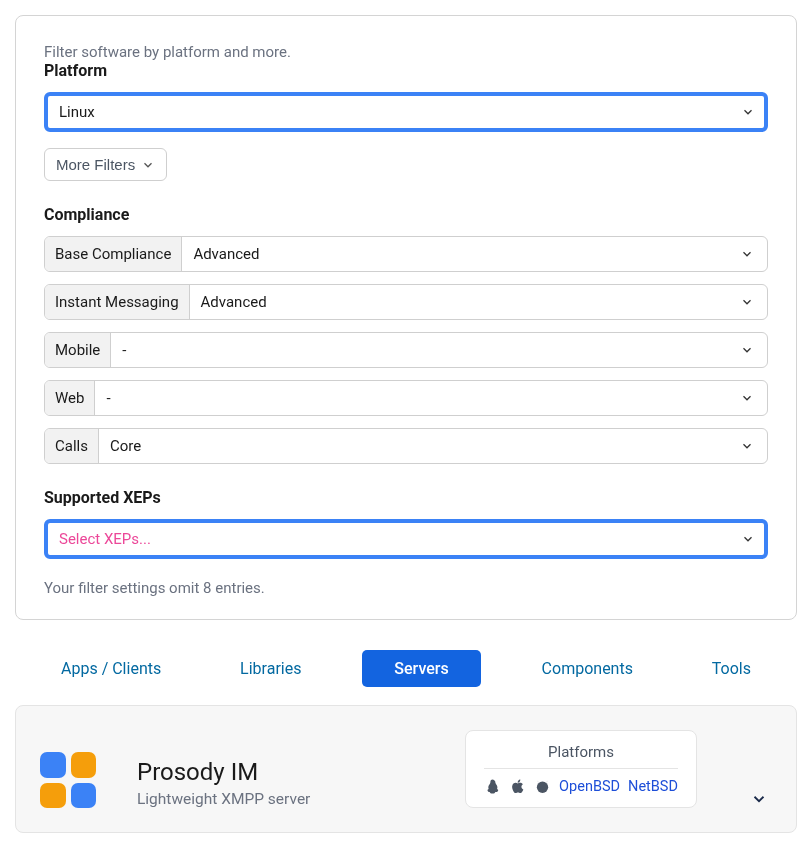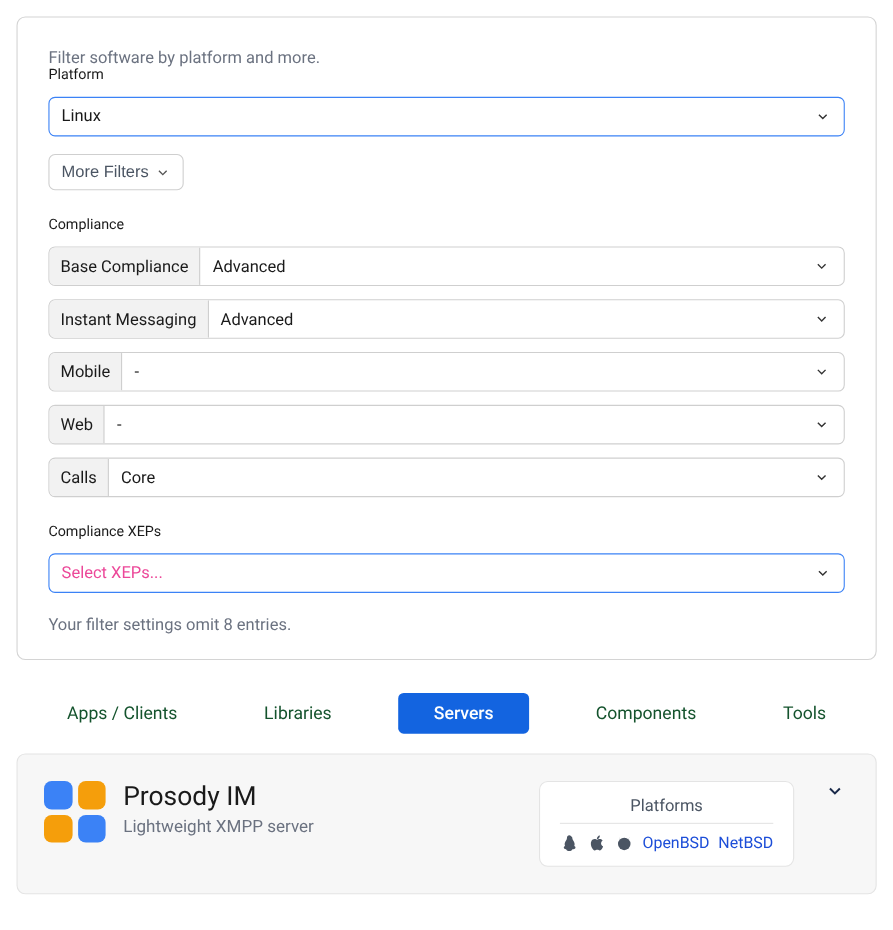--- a/index.html
+++ b/index.html
@@ -1,35 +1,35 @@
 <!DOCTYPE html>
 <html><head>
 <meta charset="utf-8">
 <style>
 * { box-sizing: border-box; margin: 0; padding: 0; }
 body { font-family: -apple-system, BlinkMacSystemFont, "Segoe UI", Roboto, Helvetica, Arial, sans-serif; background: #fff; padding: 15px; width: 812px; font-size: 15px; color: #1a1a1a; }
 .filter-panel { border: 1px solid #d4d4d4; border-radius: 8px; padding: 27px 28px 22px; }
 .filter-intro { color: #6b7280; font-size: 15px; }
-.section-label { font-size: 13px; margin-bottom: 12px; color: #1a1a1a; }
+.section-label { font-size: 16px; margin-bottom: 12px; color: #1a1a1a; font-weight: bold; }
 .select-wrap { position: relative; margin-bottom: 16px; }
-.select-ctrl { width: 100%; border: 1px solid #3b82f6; border-radius: 6px; background: #fff; padding: 7px 34px 7px 11px; font-size: 15px; color: #1a1a1a; min-height: 36px; display: flex; align-items: flex-start; cursor: pointer; }
+.select-ctrl { width: 100%; border: 4px solid #3b82f6; border-radius: 6px; background: #fff; padding: 7px 34px 7px 11px; font-size: 15px; color: #1a1a1a; min-height: 36px; display: flex; align-items: flex-end; cursor: pointer; }
 .select-wrap .chevron { position: absolute; right: 13px; top: 50%; transform: translateY(-50%); pointer-events: none; }
 .more-filters-btn { display: inline-flex; align-items: center; gap: 6px; border: 1px solid #cfcfcf; border-radius: 6px; background: #fff; padding: 7px 11px; font-size: 15px; color: #4b5563; cursor: pointer; margin-bottom: 24px; }
 .compliance-row { display: flex; border: 1px solid #cfcfcf; border-radius: 6px; margin-bottom: 12px; overflow: hidden; min-height: 36px; }
 .compliance-label { background: #f2f2f2; border-right: 1px solid #cfcfcf; padding: 7px 10px; font-size: 15px; color: #1a1a1a; display: flex; align-items: center; white-space: nowrap; }
 .compliance-select { flex: 1; position: relative; display: flex; align-items: center; padding: 7px 34px 7px 11px; cursor: pointer; }
 .compliance-select .chevron { position: absolute; right: 13px; top: 50%; transform: translateY(-50%); pointer-events: none; }
 .compliance-group { margin-bottom: 24px; }
 .xeps-section { margin-bottom: 20px; }
 .xeps-select .placeholder { color: #ec4899; }
 .omit-text { color: #6b7280; font-size: 15px; }
 .tabs { display: flex; justify-content: space-between; align-items: center; margin: 30px 28px 18px; }
-.tab { color: #14532d; font-size: 16px; cursor: pointer; padding: 9px 18px; border-radius: 5px; }
+.tab { color: #0369a1; font-size: 16px; cursor: pointer; padding: 9px 18px; border-radius: 5px; }
 .tab.active { background: #1364e0; color: #fff; font-weight: 500; padding: 9px 32px; }
-.result-card { background: #f7f7f7; border: 1px solid #e4e4e4; border-radius: 8px; padding: 24px 28px 24px 24px; display: flex; align-items: flex-start; gap: 16px; }
+.result-card { background: #f7f7f7; border: 1px solid #e4e4e4; border-radius: 8px; padding: 24px 28px 24px 24px; display: flex; align-items: flex-end; gap: 41px; }
 .app-icon { width: 56px; height: 56px; display: grid; grid-template-columns: 1fr 1fr; grid-template-rows: 1fr 1fr; gap: 5px; }
 .app-icon .sq { border-radius: 7px; }
 .sq-blue { background: #3b82f6; }
 .sq-orange { background: #f59e0b; }
 .result-main { flex: 1; }
 .result-title { font-size: 24px; color: #1a1a1a; font-weight: 400; margin-bottom: 4px; }
 .result-sub { font-size: 15.5px; color: #6b7280; }
 .platforms-box { background: #fff; border: 1px solid #e4e4e4; border-radius: 8px; padding: 12px 18px 12px; text-align: center; min-width: 180px; }
 .platforms-title { font-size: 15px; color: #4b5563; padding-bottom: 7px; border-bottom: 1px solid #e4e4e4; margin-bottom: 9px; }
 .platforms-row { display: flex; flex-wrap: wrap; justify-content: center; align-items: center; gap: 6px 8px; color: #1d4ed8; font-size: 14.5px; }
@@ -117,21 +117,21 @@
         <span class="chevron">
             <svg width="14" height="14" viewBox="0 0 24 24" fill="none" stroke="#333" stroke-width="2.2">
               <path d="M6 9l6 6 6-6"></path>
             </svg>
           </span>
       </div>
     </div>
   </div>
 
   <div class="xeps-section">
-    <div class="section-label">Compliance XEPs</div>
+    <div class="section-label">Supported XEPs</div>
     <div class="select-wrap xeps-select">
       <div class="select-ctrl">
         <span class="placeholder">Select XEPs...</span>
       </div>
       <span class="chevron">
         <svg width="14" height="14" viewBox="0 0 24 24" fill="none" stroke="#333" stroke-width="2.2">
             <path d="M6 9l6 6 6-6"></path>
           </svg>
       </span>
     </div>

